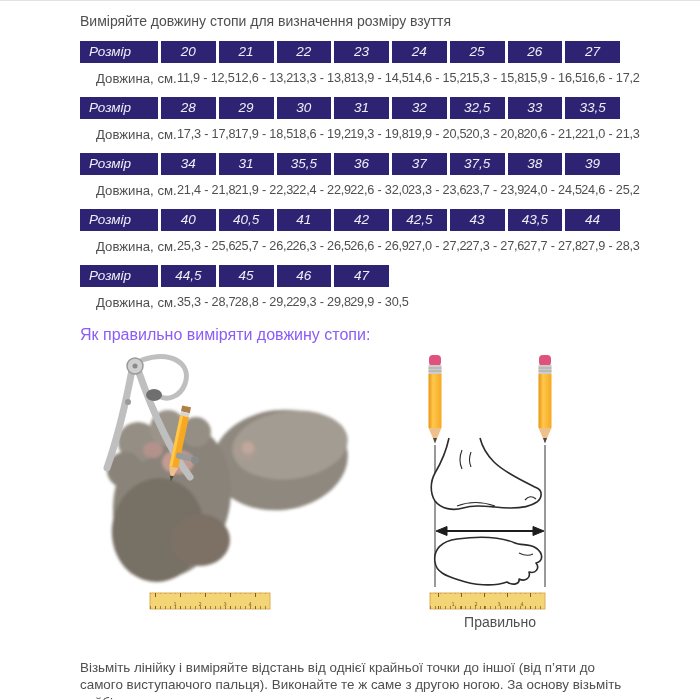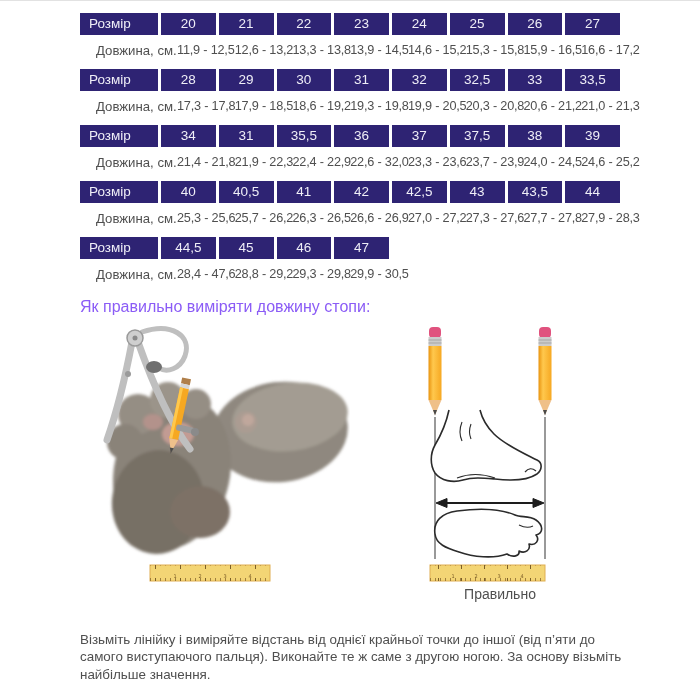--- a/index.html
+++ b/index.html
@@ -3,21 +3,21 @@
 <meta charset="utf-8">
 <style>
   * { box-sizing: border-box; margin: 0; padding: 0; }
   html,body { width:700px; height:700px; background:#ffffff; overflow:hidden; }
   body { font-family:"Liberation Sans","DejaVu Sans",sans-serif; color:var(--text,#4a4a4a); border-top:1px solid #e2e2e2; }
   .page { padding:12px 0 0 80px; width:700px; }
   .page-title { font-size:14px; color:#4f4f4f; margin-bottom:12px; }
   .tables { width:540px; }
   .table-block { margin-bottom:10px; }
   .trow { display:flex; gap:3px; }
-  .thead .cell { background:var(--header-bg,#2e2373); color:var(--header-text,#efeef7); height:22px; line-height:22px; font-size:13.5px; }
+  .thead .cell { background:var(--header-bg,#2e2373); color:var(--header-text,#efeef7); height:22px; line-height:22px; font-size:13.5px;font-style:italic; }
   .cell { white-space:nowrap; }
   .label-cell { width:78px; flex:0 0 78px; padding-left:9px; text-align:left; }
   .num-cell { flex:0 0 54.75px; width:54.75px; text-align:center; }
   .tvals { margin-top:7px; }
   .tvals .cell { font-size:12.7px; line-height:17px; color:#4f4f4f; letter-spacing:-0.2px; }
   .tvals .label-cell { padding-left:0; letter-spacing:0; font-size:13.2px;margin-left:16px; }
   .section-heading { font-size:16px; color:#8b5cf6; margin-top:15px; }
   .figures { position:relative; width:620px; height:296px; margin-top:6px; }
   .figure { position:absolute; top:0; }
   .fig-wrong { left:0; width:270px; }
@@ -25,20 +25,21 @@
   .figure svg { display:block; }
   .fig-caption { position:absolute; top:264px; width:100%; text-align:center; font-size:14px; color:#4f4f4f; }
   .fig-wrong .fig-caption { width:260px; left:0; }
   .footer-text { width:548px; font-size:13.4px; line-height:17.3px; color:#4f4f4f; margin-top:13px; }
 </style>
 </head>
 <body>
 
 <div class="page">
 
+  <div class="page-title">Виміряйте довжину стопи для визначення розміру взуття</div>
 
   <div class="tables" id="tables">
       <div class="table-block" style="width: 540px;">
         <div class="trow thead">
           <div class="cell label-cell">Розмір</div>
           <div class="cell num-cell">20</div>
           <div class="cell num-cell">21</div>
           <div class="cell num-cell">22</div>
           <div class="cell num-cell">23</div>
           <div class="cell num-cell">24</div>
@@ -133,21 +134,21 @@
       <div class="table-block" style="width: 309px;">
         <div class="trow thead">
           <div class="cell label-cell">Розмір</div>
           <div class="cell num-cell">44,5</div>
           <div class="cell num-cell">45</div>
           <div class="cell num-cell">46</div>
           <div class="cell num-cell">47</div>
         </div>
         <div class="trow tvals">
           <div class="cell label-cell">Довжина, см.</div>
-          <div class="cell num-cell">28,4 - 47,6</div>
+          <div class="cell num-cell">35,3 - 28,7</div>
           <div class="cell num-cell">28,8 - 29,2</div>
           <div class="cell num-cell">29,3 - 29,8</div>
           <div class="cell num-cell">29,9 - 30,5</div>
         </div>
       </div>
     </div>
 
   <div class="section-heading">Як правильно виміряти довжину стопи:</div>
 
   <div class="figures">

